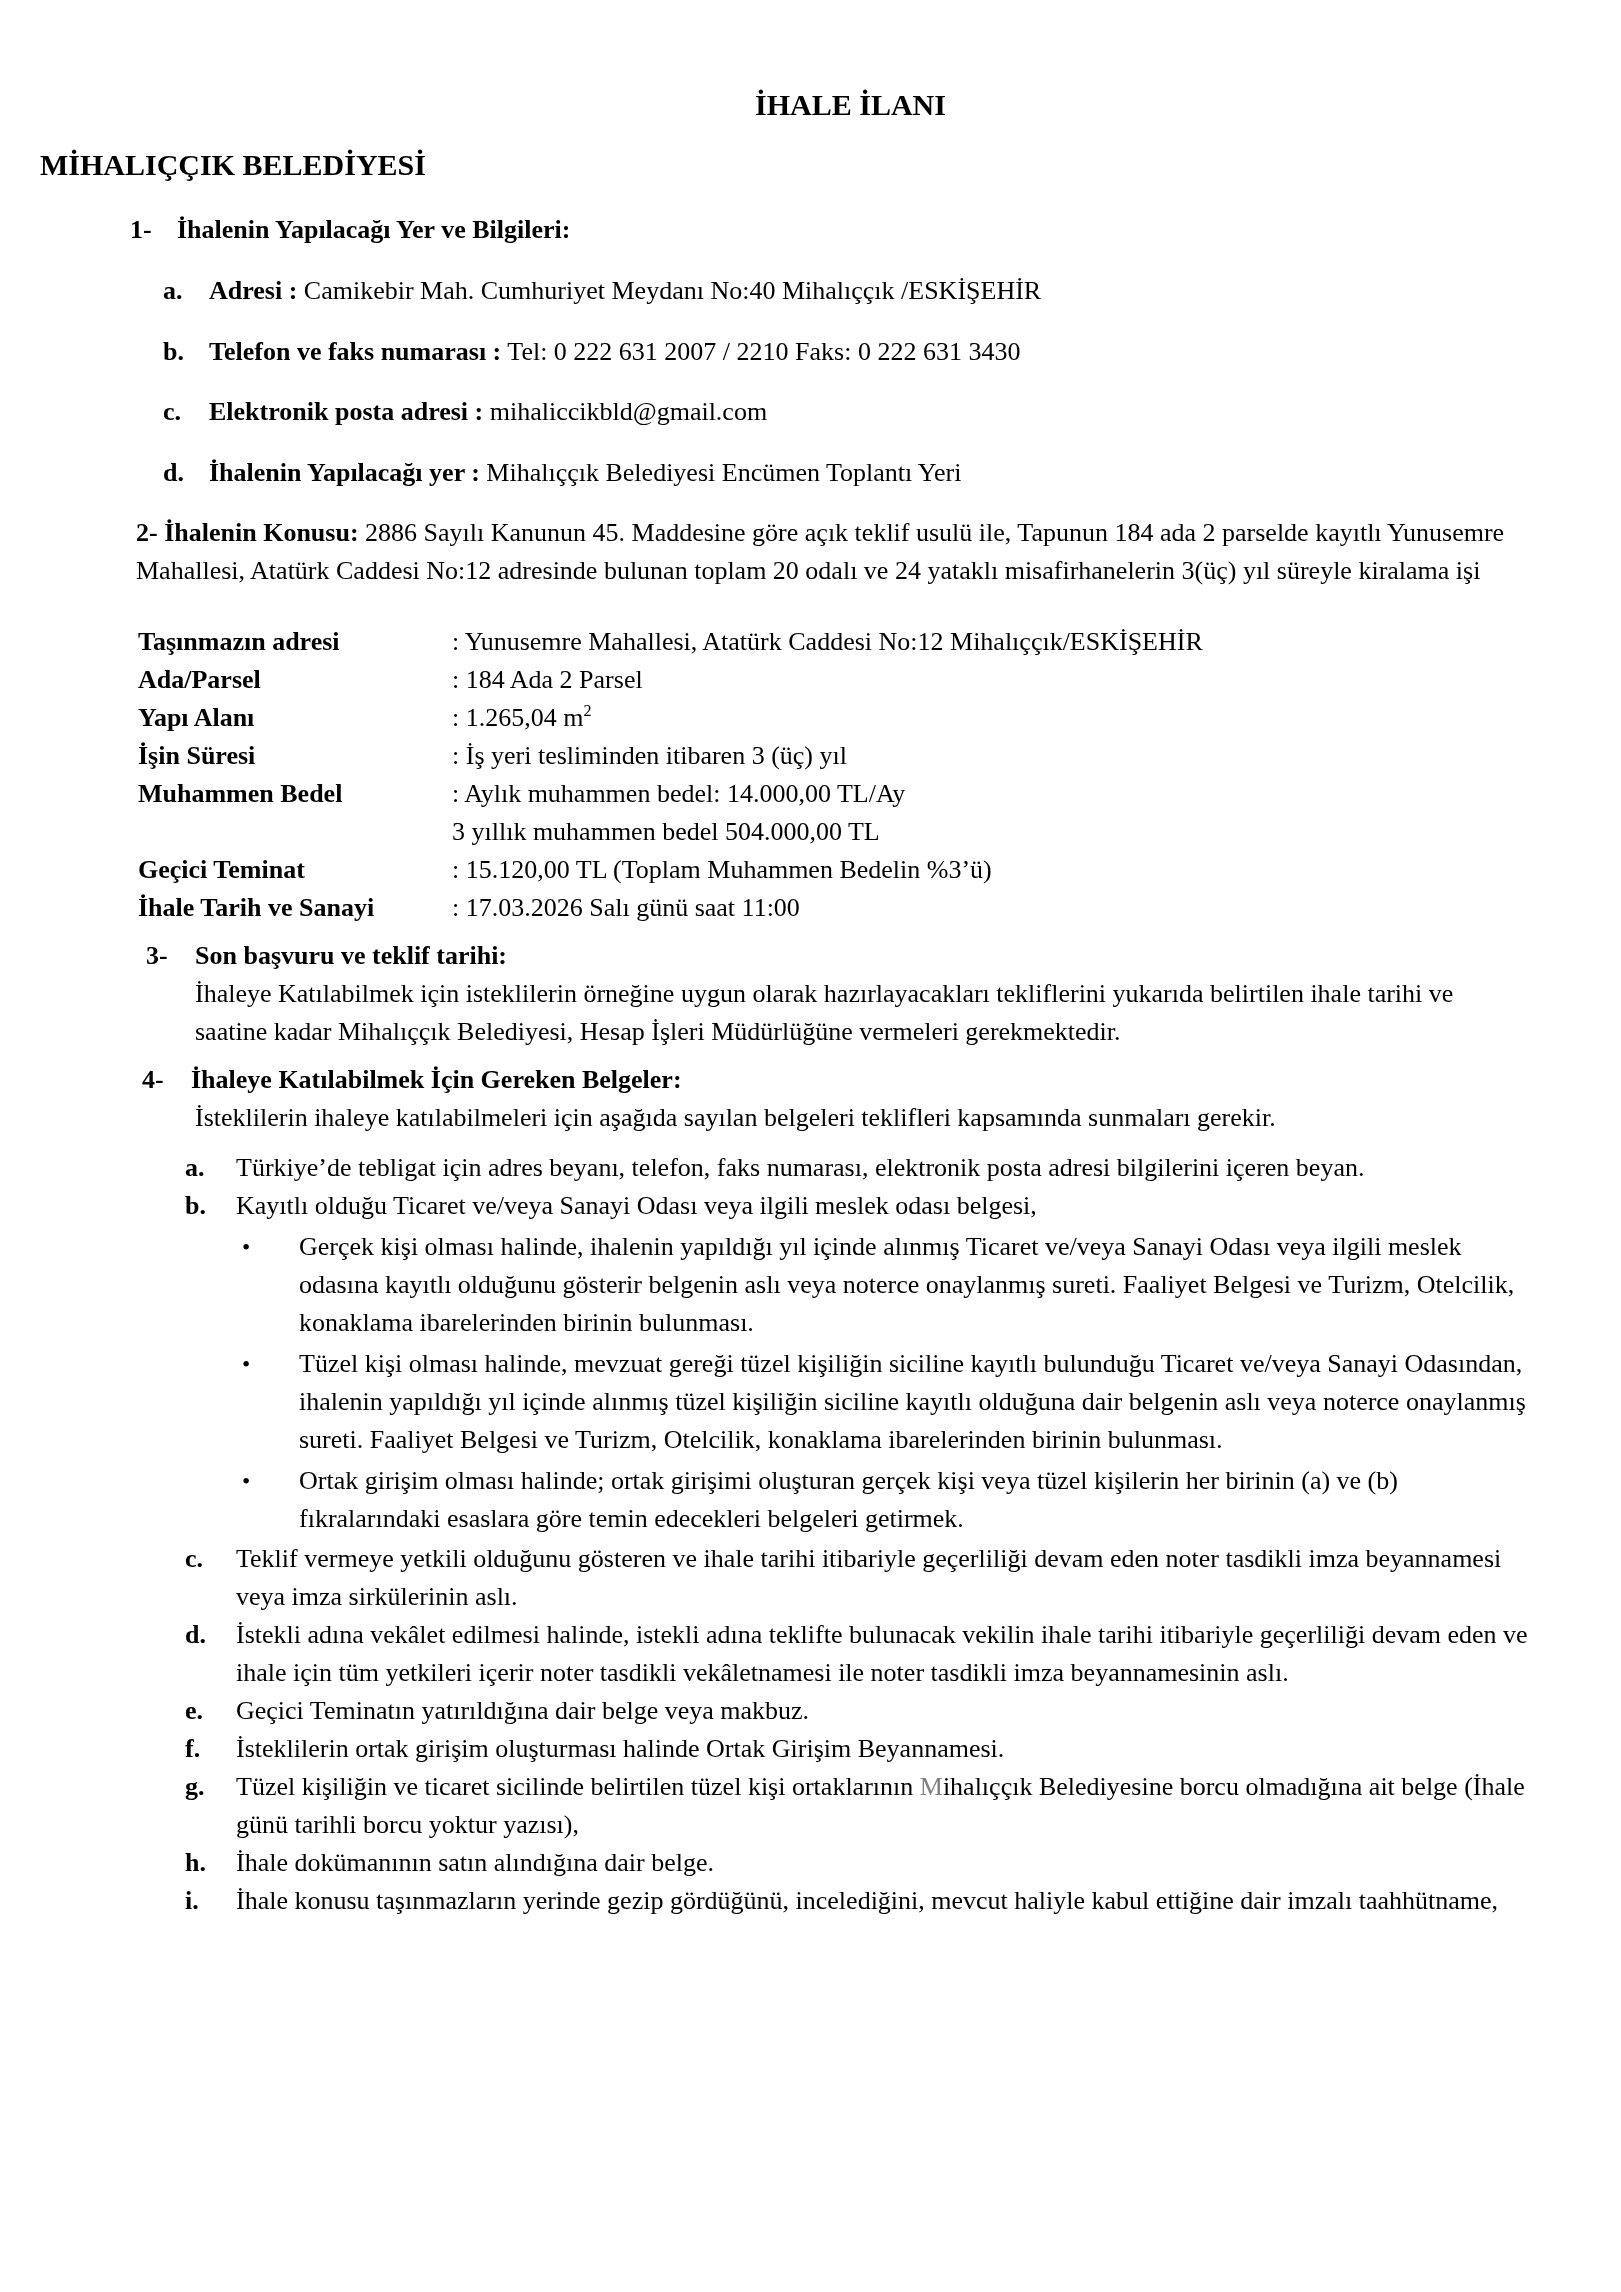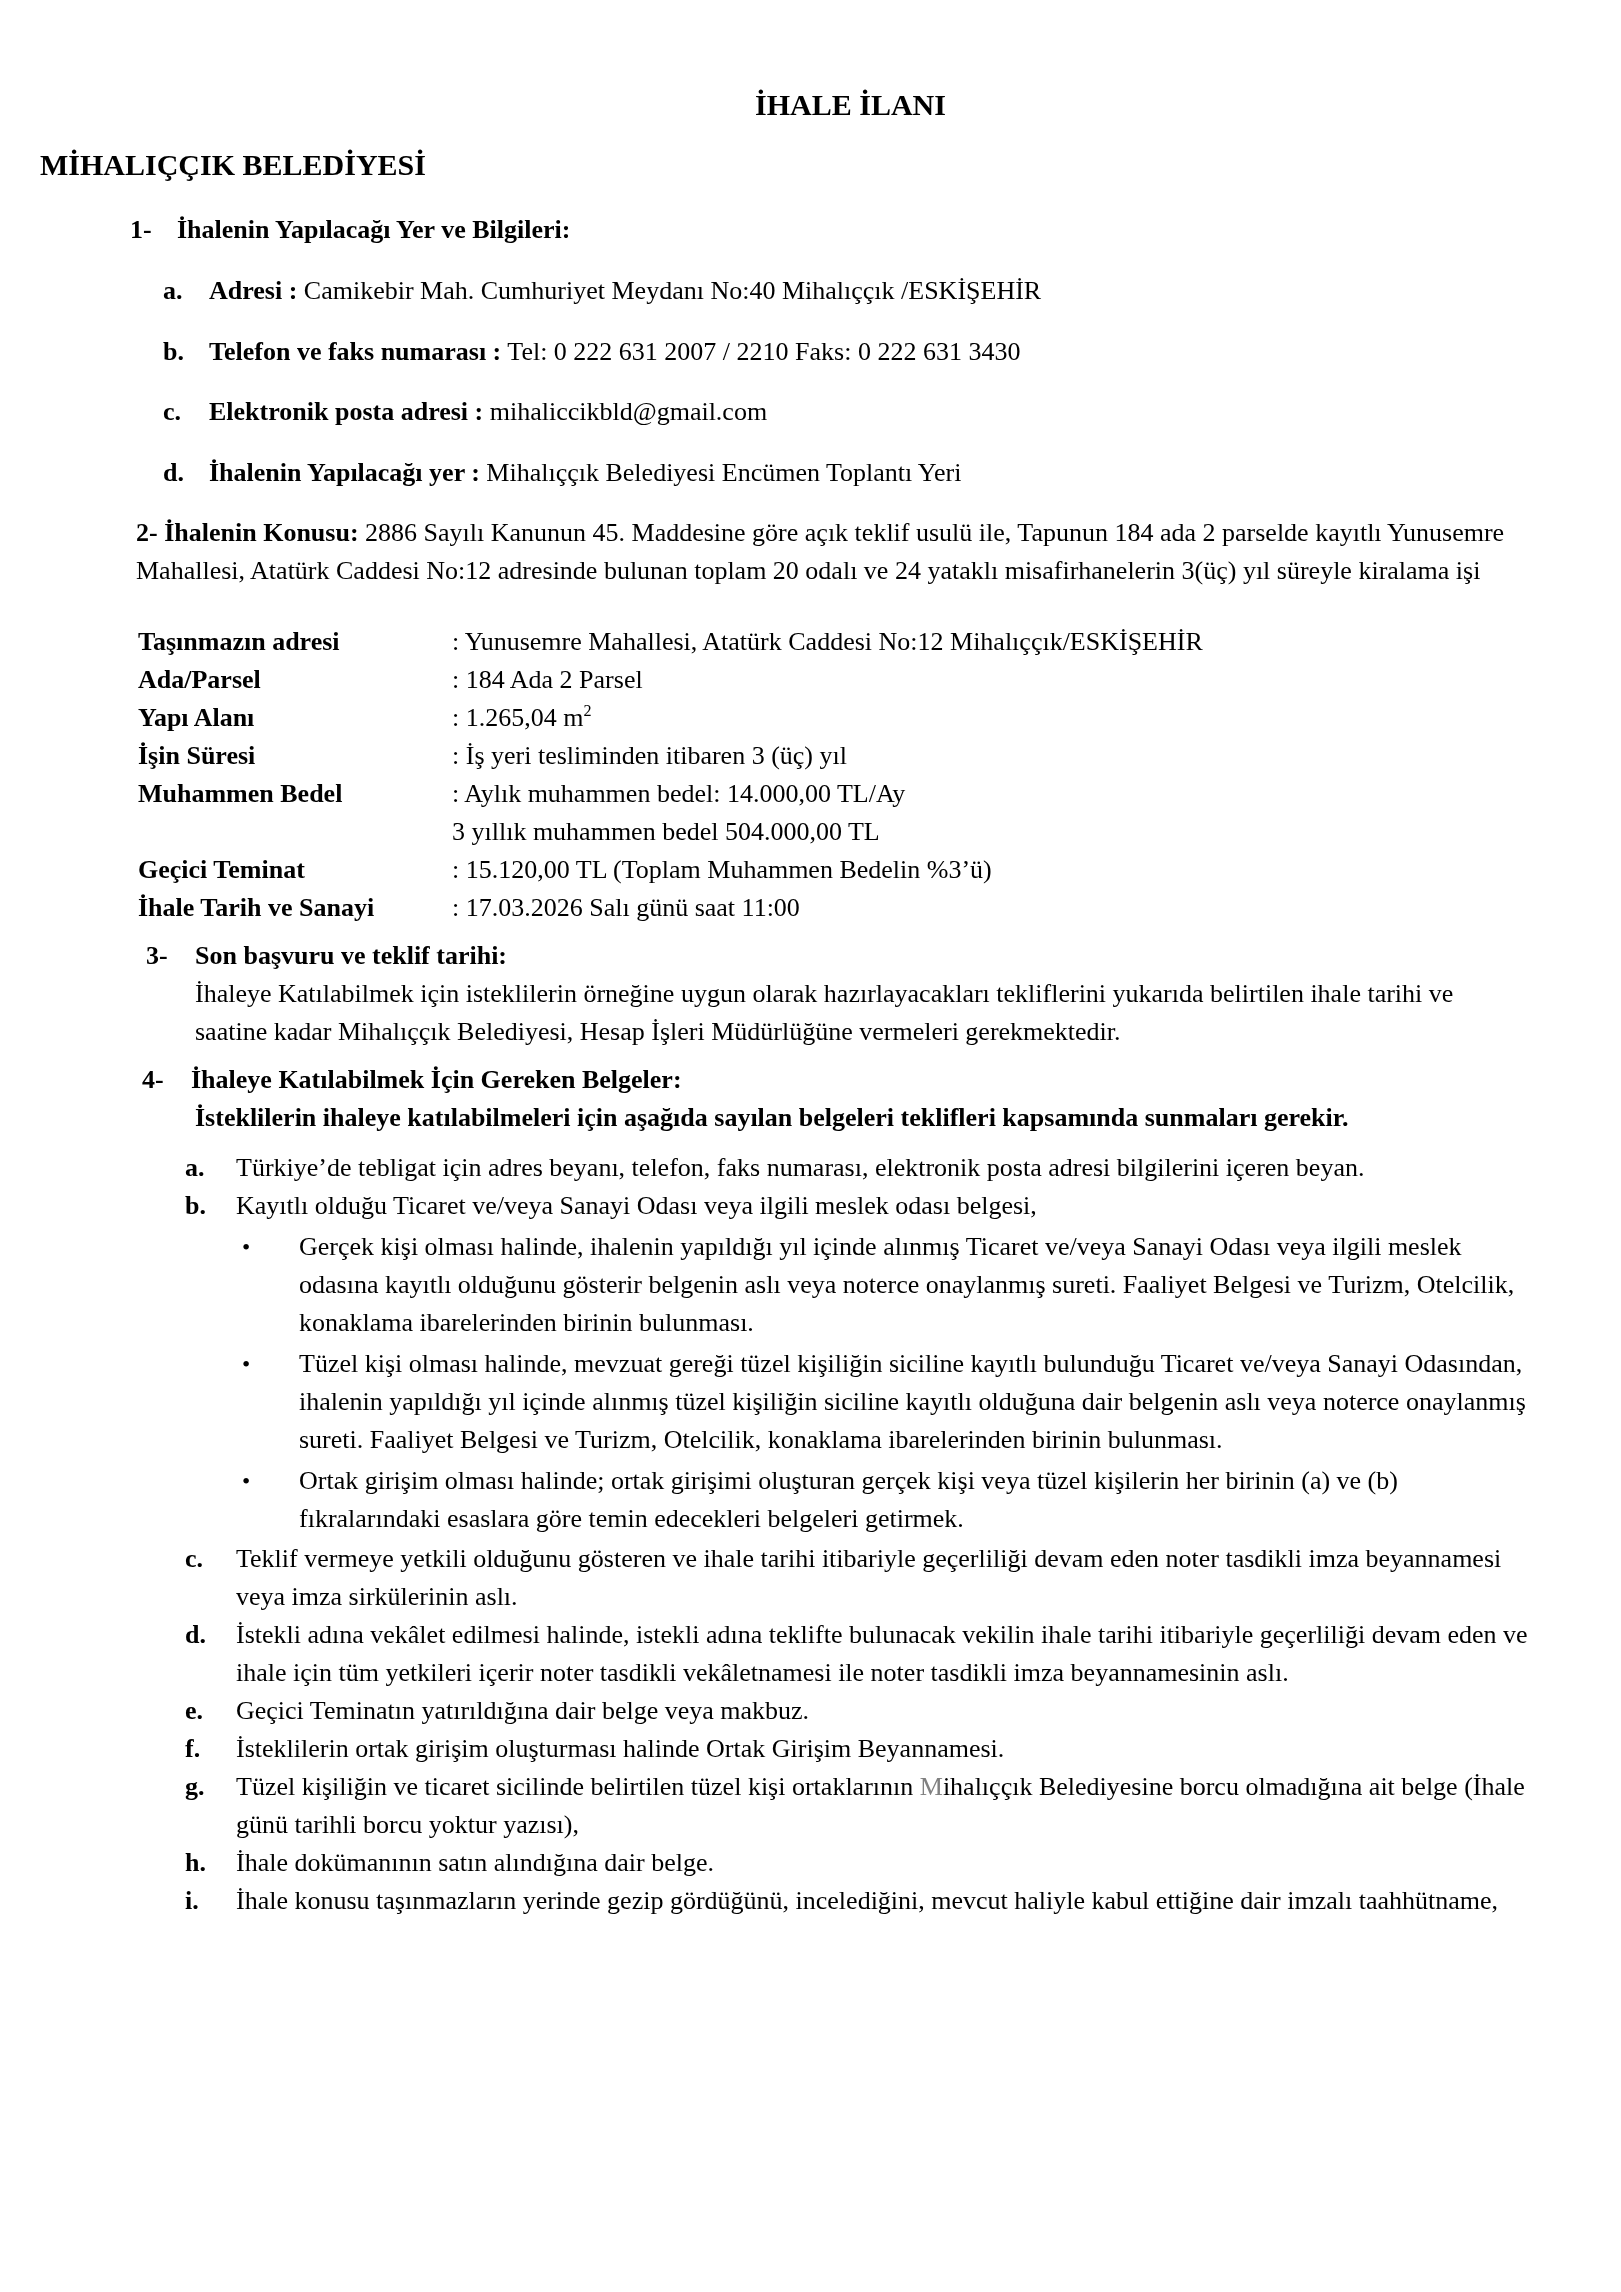--- a/index.html
+++ b/index.html
@@ -40,21 +40,21 @@
   .ptable { margin: 33px 0 0 98px; }
   .trow { display: grid; grid-template-columns: 314px 1fr; }
   .tlabel { font-weight: bold; }
   .tvalue sup { font-size: 0.62em; line-height: 0; }
 
   .sec34-heading { margin: 9.8px 0 0 106px; font-weight: bold; }
   .sec34-heading .num { display: inline-block; width: 49px; font-weight: bold; }
   .sec4-heading { margin-left: 102px; }
 
   .s3-para { margin: 0 0 0 155px; width: 1335px; }
-  .s4-intro { margin: 0 0 0 155px; width: 1335px; font-weight: bold; }
+  .s4-intro { margin: 0 0 0 155px; width: 1335px; }
 
   .req-list { margin: 11.8px 0 0 145px; }
   .req-item { display: grid; grid-template-columns: 51px 1313px; }
   .req-item .marker { font-weight: bold; }
 
   .bullet-row {
     margin: 2.9px 0 2.9px 57px;
     display: grid;
     grid-template-columns: 57px 1235px;
   }

